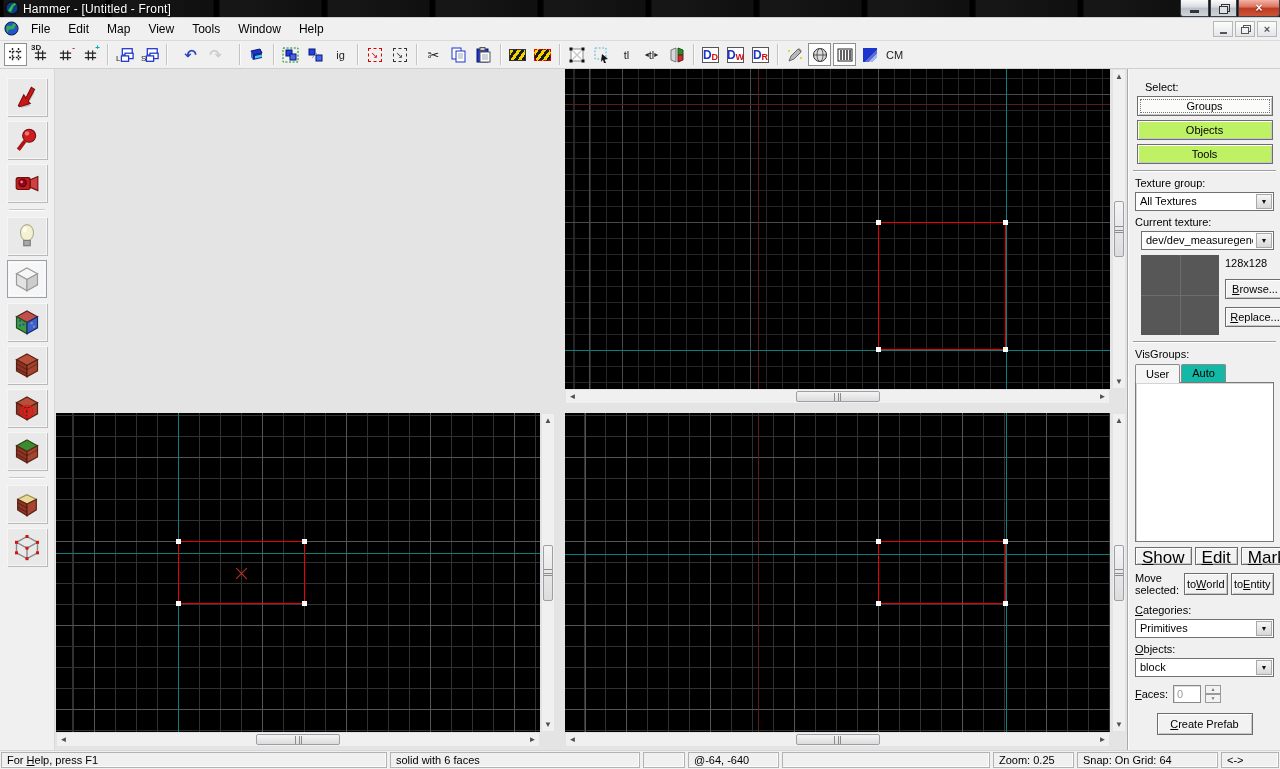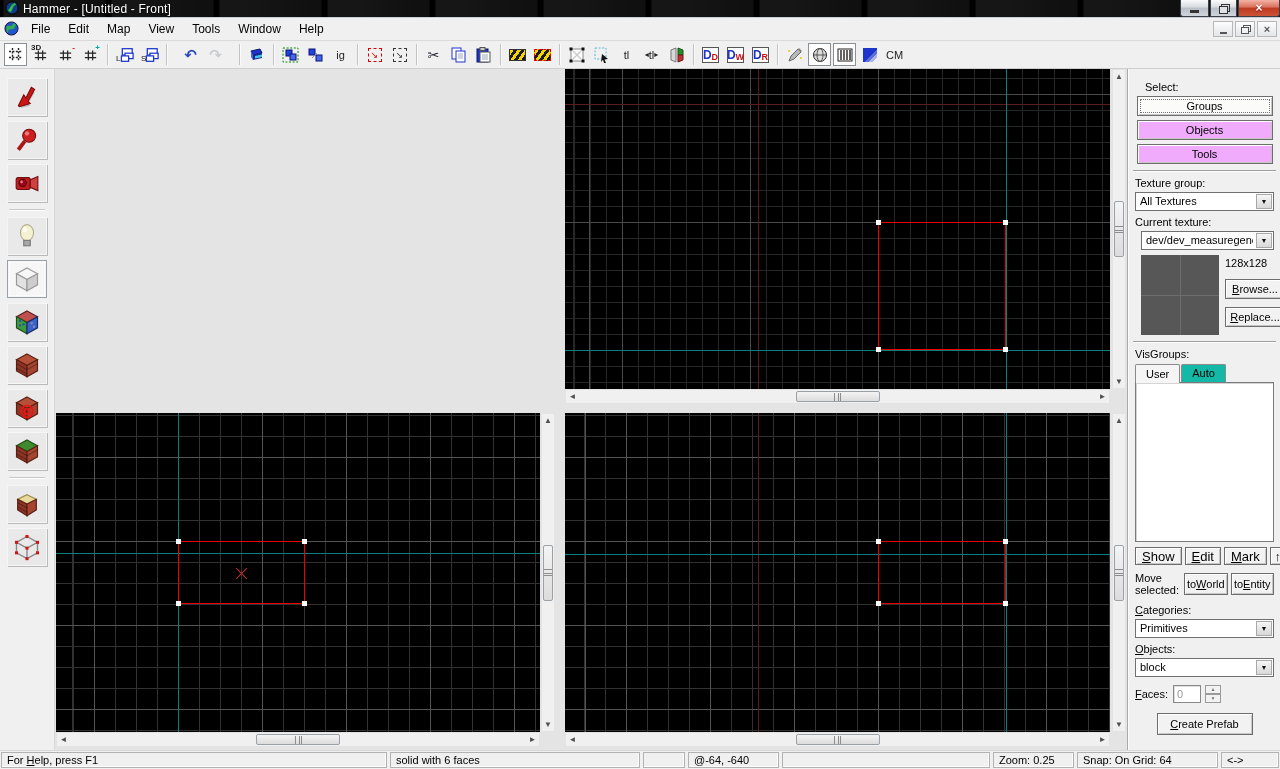--- a/index.html
+++ b/index.html
@@ -116,40 +116,40 @@
   .sbv .sb-track { flex:1; position:relative; width:100%; }
   .sb-thumb { position:absolute; background:linear-gradient(#f4f4f4,#dcdcdc); border:1px solid #9aa0a8; border-radius:2px; display:flex; align-items:center; justify-content:center; }
   .sbh .sb-thumb { top:1px; height:11px; width:84px; left:50%; margin-left:-42px; }
   .sbv .sb-thumb { left:1px; width:10px; height:56px; top:50%; margin-top:-28px; }
   .gripv { width:7px; height:8px; border-left:1px solid #8c8c8c; border-right:1px solid #8c8c8c; background:linear-gradient(90deg,transparent 3px,#8c8c8c 3px,#8c8c8c 4px,transparent 4px); }
   .griph { height:7px; width:8px; border-top:1px solid #8c8c8c; border-bottom:1px solid #8c8c8c; background:linear-gradient(180deg,transparent 3px,#8c8c8c 3px,#8c8c8c 4px,transparent 4px); }
 
   
   .panel { position:absolute; left:1128px; top:0; width:152px; height:681px; background:#f0f0f0; border-left:1px solid #fbfbfb; box-shadow:-1px 0 0 #a9a9a9; padding:12px 4px 0 4px; }
   .plabel { margin:0 0 3px 2px; }
-  .pbtn { display:block; width:136px; height:20px; margin:0 auto 4px auto; background:#f0abfc; border:1px solid #6d6d6d;
+  .pbtn { display:block; width:136px; height:20px; margin:0 auto 4px auto; background:#bef264; border:1px solid #6d6d6d;
       box-shadow:inset 1px 1px 0 #fff, inset -1px -1px 0 #c6c6c6; font-family:inherit; font-size:11px; text-align:center; }
   .pbtn.checked { background:#fbfbfa; outline:1px dotted #777; outline-offset:-4px; }
   .psep { height:2px; margin:6px 0 5px 0; border-top:1px solid #9e9e9e; border-bottom:1px solid #fff; }
   .combo { position:relative; height:19px; background:#fff; border:1px solid #707070; margin:1px 2px 5px 2px; }
   .combo .cval { position:absolute; left:4px; top:2px; right:20px; white-space:nowrap; overflow:hidden; }
   .combo .carrow { position:absolute; right:1px; top:1px; bottom:1px; width:16px; background:linear-gradient(#f6f6f6,#d8d8d8); border:1px solid #a8a8a8; display:flex; align-items:center; justify-content:center; font-size:7px; color:#111; }
   .texrow { display:flex; margin:2px 2px 0 8px; }
   .texpreview { width:78px; height:80px; background:#575757; position:relative; flex:none; }
   .texpreview:before { content:""; position:absolute; left:50%; top:0; bottom:0; width:1px; background:#6d6d6d; }
   .texpreview:after { content:""; position:absolute; top:50%; left:0; right:0; height:1px; background:#6d6d6d; }
   .texside { flex:1; padding-left:6px; display:flex; flex-direction:column; }
   .texsize { margin:2px 0 10px 0; }
   .sbtn { height:20px; width:60px; background:#f2f2f2; border:1px solid #6d6d6d; box-shadow:inset 1px 1px 0 #fff, inset -1px -1px 0 #c6c6c6; font-family:inherit; font-size:11px; margin-bottom:8px; }
   .tabs { display:flex; margin:2px 0 0 2px; }
   .tab { padding:2px 10px 3px 10px; border:1px solid #8a8a8a; border-bottom:none; border-radius:2px 2px 0 0; background:#14b8a6; margin-right:1px; position:relative; top:1px; }
   .tab.active { background:#f5f5f5; padding-top:3px; z-index:2; }
   .vislist { height:160px; margin:0 2px; background:#fff; border:1px solid #7a7a7a; box-shadow:inset 1px 1px 0 #d4d4d4; position:relative; z-index:1; }
   .btnrow { display:flex; gap:3px; margin:5px 2px 0 2px; }
-  .btnrow .sm { flex:none; height:18px; background:#f2f2f2; border:1px solid #6d6d6d; box-shadow:inset 1px 1px 0 #fff, inset -1px -1px 0 #c6c6c6; font-family:inherit; font-size:13px; padding:0 6px; }
+  .btnrow .sm { flex:none; height:18px; background:#f2f2f2; border:1px solid #6d6d6d; box-shadow:inset 1px 1px 0 #fff, inset -1px -1px 0 #c6c6c6; font-family:inherit; font-size:17px; padding:0 6px; }
   .btnrow .arr { width:16px; padding:0; font-weight:bold; }
   .moverow { display:flex; margin:7px 2px 0 2px; align-items:center; }
   .movelabel { width:46px; line-height:12px; }
   .mbtn { flex:1; height:22px; background:#f2f2f2; border:1px solid #6d6d6d; box-shadow:inset 1px 1px 0 #fff, inset -1px -1px 0 #c6c6c6; font-family:inherit; font-size:11px; margin-left:3px; padding:0; }
   .facesrow { display:flex; align-items:center; margin:8px 2px 0 2px; }
   .facesinput { width:28px; height:18px; border:1px solid #8a8a8a; background:#fff; color:#9a9a9a; padding:2px 3px; margin-left:5px; box-shadow:inset 1px 1px 0 #dcdcdc; }
   .spinner { display:flex; flex-direction:column; margin-left:4px; }
   .spinbtn { width:16px; height:9px; background:#f2f2f2; border:1px solid #9a9a9a; font-size:5px; line-height:6px; color:#777; text-align:center; }
   .prefabbtn { display:block; width:96px; height:22px; margin:10px auto 0 auto; background:#f2f2f2; border:1px solid #6d6d6d; box-shadow:inset 1px 1px 0 #fff, inset -1px -1px 0 #c6c6c6; font-family:inherit; font-size:11px; }
 

